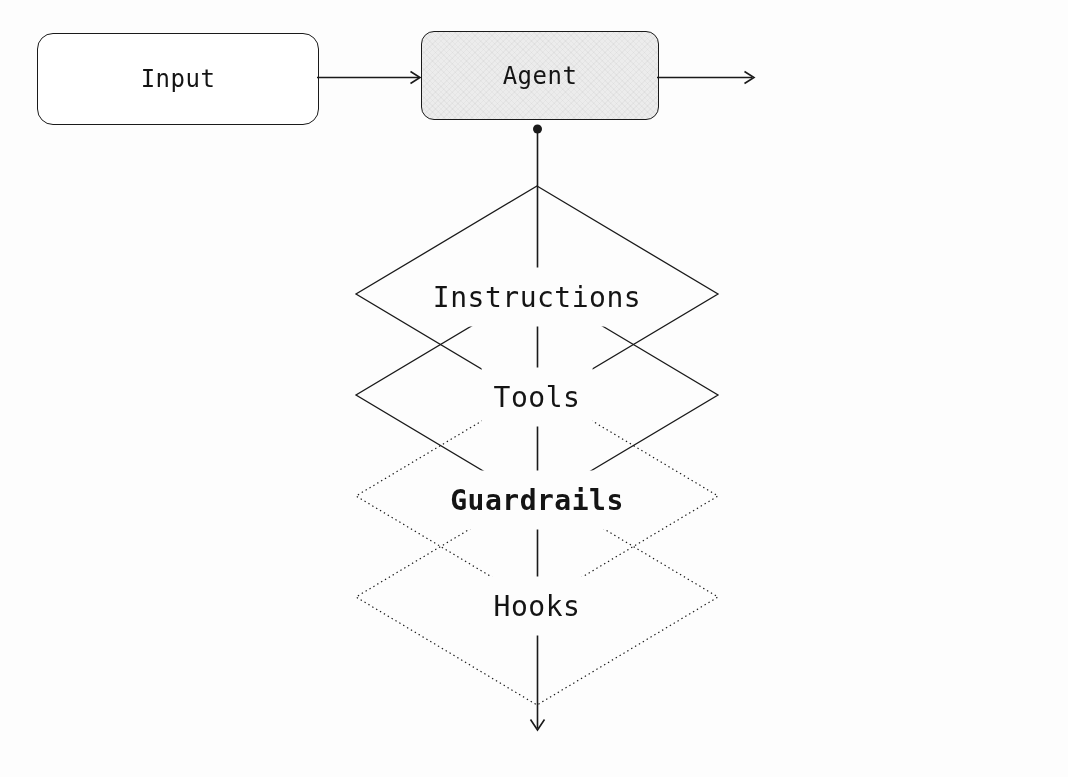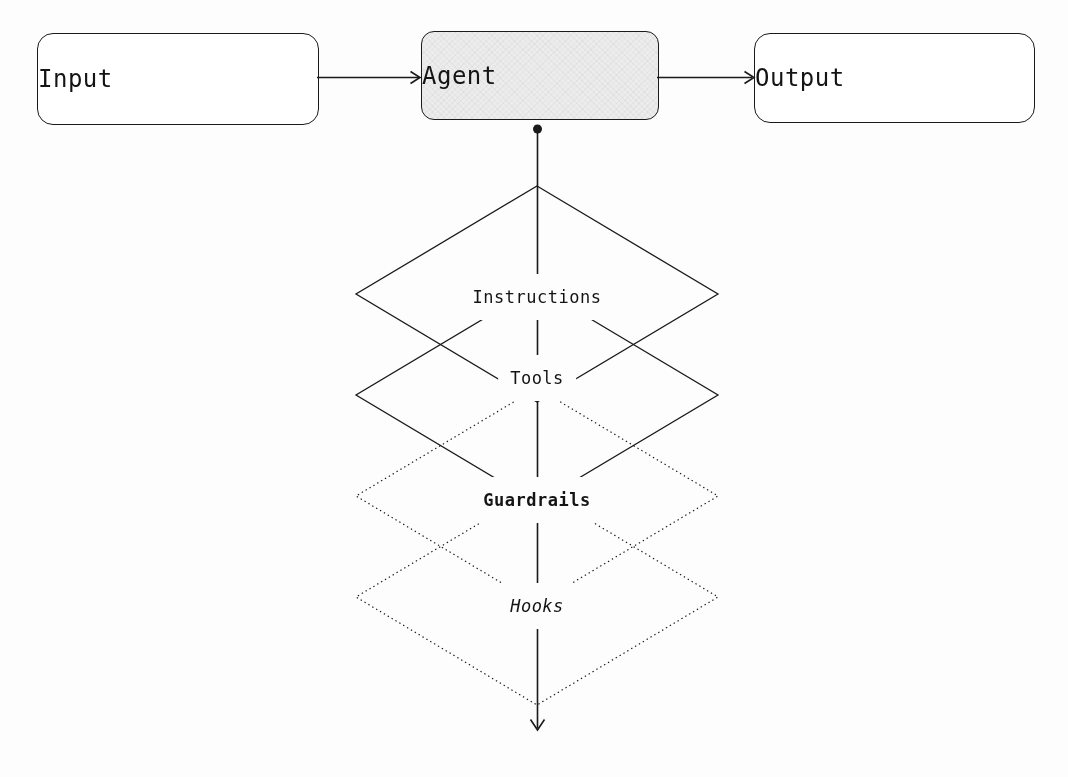--- a/index.html
+++ b/index.html
@@ -7,64 +7,61 @@
     position:relative;
     width:1068px;height:777px;
     background:#fdfdfd;
     font-family:"DejaVu Sans Mono","Liberation Mono",monospace;
     color:#141414;
     overflow:hidden;
   }
   svg.wires{position:absolute;left:0;top:0;width:1068px;height:777px;}
   .node{
     position:absolute;
-    display:flex;align-items:center;
+    display:flex;align-items:center;justify-content:center;
     border:1.6px solid #1a1a1a;
     border-radius:16px;
     background:#ffffff;
     font-size:24px;
     letter-spacing:.5px;
   }
   .node-input{left:37px;top:33px;width:280px;height:90px;}
   .node-agent{
     left:421px;top:31px;width:236px;height:87px;border-radius:13px;
     background-color:#ececec;
     background-image:
       repeating-linear-gradient(45deg,rgba(0,0,0,.03) 0 1px,transparent 1px 4px),
       repeating-linear-gradient(-45deg,rgba(0,0,0,.03) 0 1px,transparent 1px 4px);
   }
   .node-output{left:754px;top:33px;width:279px;height:88px;}
   .dlabel{
     position:absolute;left:537px;
     transform:translate(-50%,-50%);
     background:#fdfdfd;
     padding:13px 12px;
-    font-size:17px;
+    font-size:28px;
     letter-spacing:.5px;
     white-space:nowrap;
     text-align:center;
   }
   .dlabel-0{top:297px;}
-  .dlabel-1{top:378px;text-align:center;}
+  .dlabel-1{top:397px;text-align:center;}
   .dlabel-2{top:500px;font-weight:bold;}
-  .dlabel-3{top:606px;font-style:italic;}
+  .dlabel-3{top:606px;}
 </style>
 </head>
 <body>
 
 <div class="canvas">
 
   <div class="node node-input">
     <span>Input</span>
   </div>
   <div class="node node-agent">
     <span>Agent</span>
-  </div>
-  <div class="node node-output">
-    <span>Output</span>
   </div>
 
   <svg class="wires" viewBox="0 0 1068 777" fill="none">
     <g stroke="#1a1a1a" stroke-width="1.6">
 
       <line x1="317" y1="77.5" x2="419" y2="77.5"></line>
       <path d="M410.5 71.5 L420 77.5 L410.5 83.5"></path>
 
       <line x1="657" y1="77.5" x2="752" y2="77.5"></line>
       <path d="M744.5 71.5 L754 77.5 L744.5 83.5"></path>

